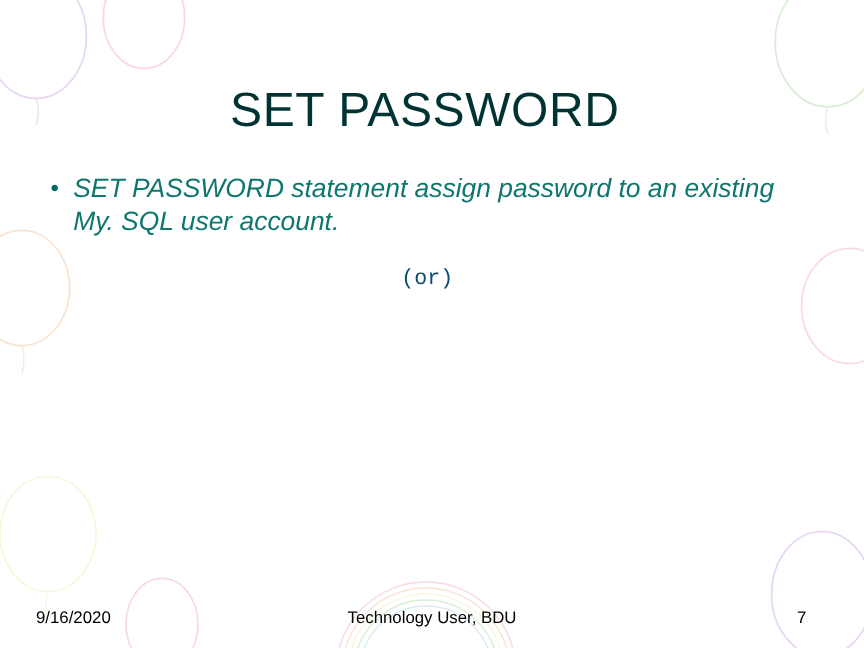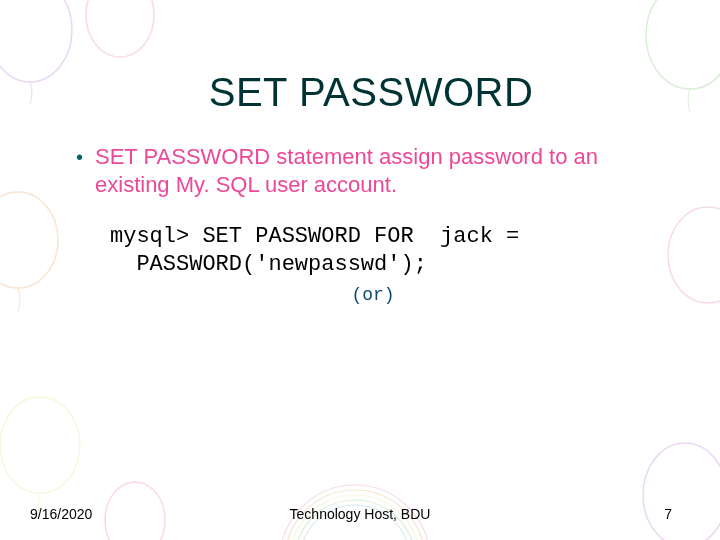--- a/index.html
+++ b/index.html
@@ -14,21 +14,21 @@
   .balloons {
     position: absolute;
     inset: 0;
     opacity: 0.28;
     pointer-events: none;
   }
   .slide {
     position: relative;
     width: 100%;
     height: 100%;
-    padding: 70px 50px 0 72px;
+    padding: 70px 50px 0 38px;
   }
   .title {
     text-align: center;
     font-size: 40px;
     font-weight: 400;
     color: #003333;
     font-family: Verdana, Geneva, sans-serif;
     margin-bottom: 28px;
     letter-spacing: 0.5px;
   }
@@ -43,22 +43,23 @@
   .bullet-dot {
     color: #006666;
     font-size: 20px;
     line-height: 28px;
     margin-right: 12px;
     flex-shrink: 0;
   }
   .bullet-text {
     font-size: 22px;
     line-height: 28px;
-    color: #ec4899;
+    color: #0f766e;
     font-family: Verdana, Geneva, sans-serif;
+    font-style: italic;
   }
   .code-block {
     font-family: "Courier New", Courier, monospace;
     font-size: 22px;
     line-height: 28px;
     color: #000;
     padding-left: 34px;
     margin-bottom: 6px;
     white-space: pre-wrap;
   }
@@ -128,25 +129,23 @@
 
 <div class="slide">
   <h1 class="title">SET PASSWORD</h1>
 
   <div class="body">
     <div class="bullet-row">
       <span class="bullet-dot">•</span>
       <span class="bullet-text">SET PASSWORD statement assign password to an existing My. SQL user account.</span>
     </div>
 
-    <div class="code-block"><span>mysql&gt; SET PASSWORD FOR  jack =</span>
-  <span>PASSWORD('newpasswd');</span></div>
 
     <div class="or-label">(or)</div>
 
   </div>
 
   <div class="footer">
     <span>9/16/2020</span>
-    <span class="footer-center">Technology Host, BDU</span>
+    <span class="footer-center">Technology User, BDU</span>
     <span>7</span>
   </div>
 </div>
 
 </body></html>

